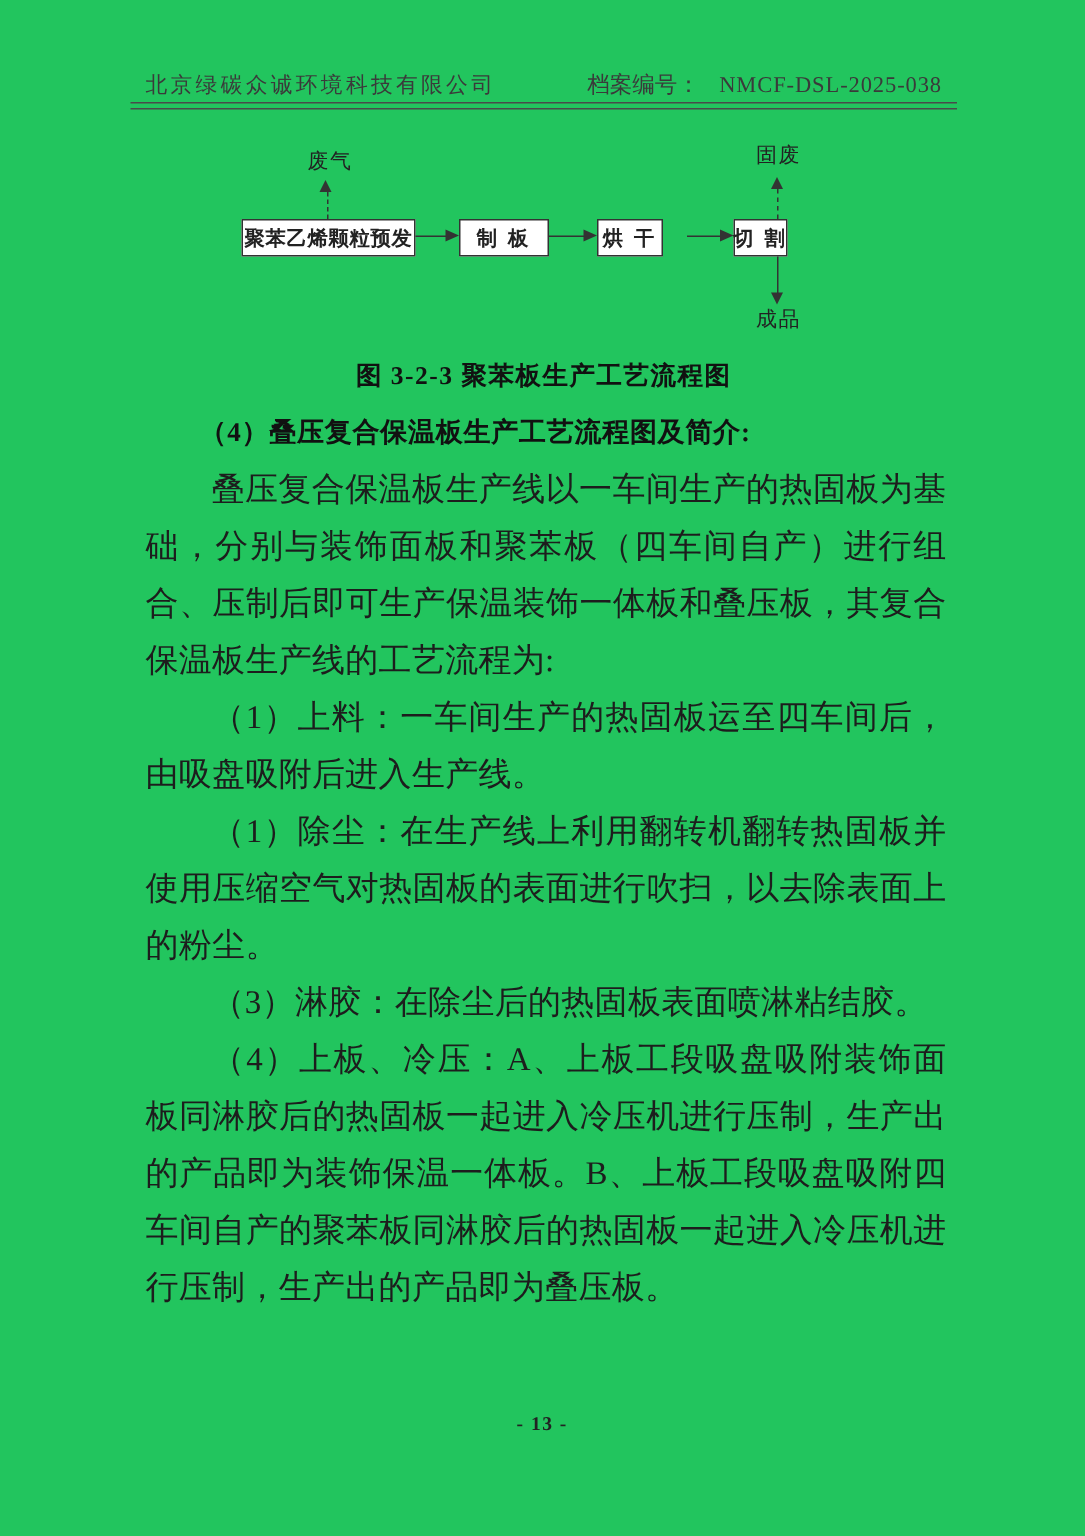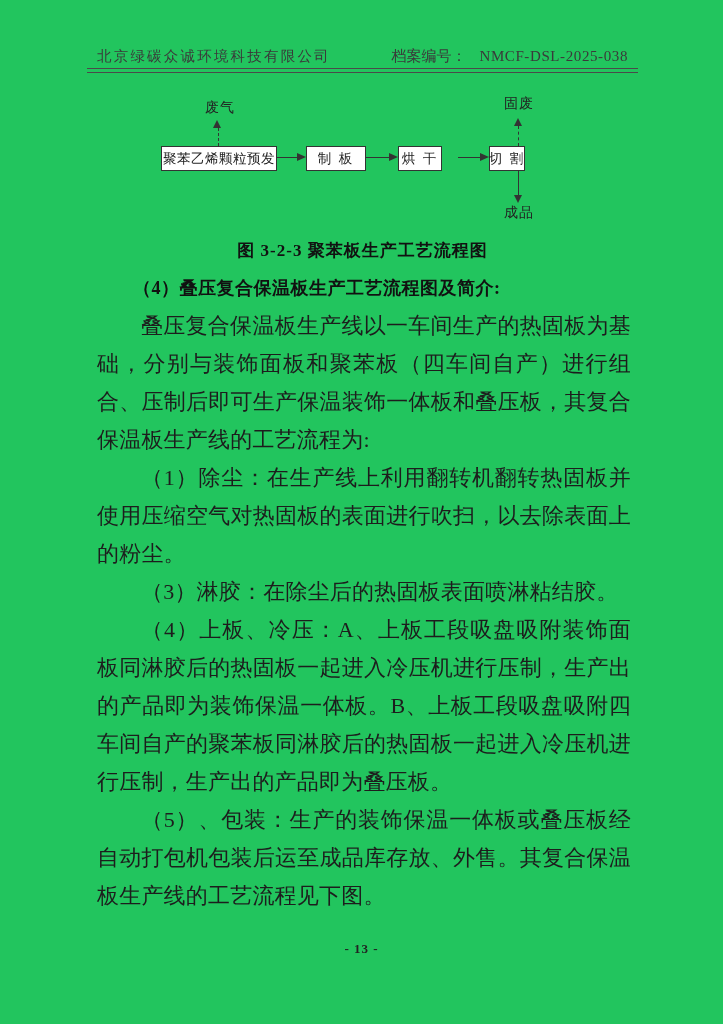--- a/index.html
+++ b/index.html
@@ -20,21 +20,21 @@
   .header-right .doc-no { margin-left:13px; letter-spacing:0.6px; }
   .header-rule {
     position:absolute; left:87px; top:68px; width:551px; height:3px;
     border-top:1.2px solid #4a4a4a; border-bottom:1px solid #4a4a4a;
   }
   
   .fc-box {
     position:absolute; top:146px; height:25px; box-sizing:border-box;
     border:1.4px solid #333; background:#fff;
     display:flex; align-items:center; justify-content:center;
-    font-size:13.5px; color:#222; white-space:nowrap;
+    font-size:13.5px; color:#222; white-space:nowrap;font-weight:bold;
   }
   .fc-label {
     position:absolute; width:60px; text-align:center;
     font-size:14px; color:#222; letter-spacing:1px; white-space:nowrap;
   }
   .hline { position:absolute; height:0; border-top:1.4px solid #333; }
   .head-right {
     position:absolute; width:0; height:0;
     border-left:9px solid #333; border-top:4.5px solid transparent; border-bottom:4.5px solid transparent;
   }
@@ -111,21 +111,21 @@
     <div class="head-down" style="left:514px; top:195px;"></div>
     <div class="fc-label" style="left:489px; top:204px;">成品</div>
   </div>
 
   <div class="fig-caption">图 3-2-3 聚苯板生产工艺流程图</div>
 
   <div class="section-heading">（4）叠压复合保温板生产工艺流程图及简介:</div>
 
   <div class="body-text">
     <p>叠压复合保温板生产线以一车间生产的热固板为基础，分别与装饰面板和聚苯板（四车间自产）进行组合、压制后即可生产保温装饰一体板和叠压板，其复合保温板生产线的工艺流程为:</p>
+    <p>（1）上料：一车间生产的热固板运至四车间后，由吸盘吸附后进入生产线。</p>
     <p>（1）除尘：在生产线上利用翻转机翻转热固板并使用压缩空气对热固板的表面进行吹扫，以去除表面上的粉尘。</p>
     <p>（3）淋胶：在除尘后的热固板表面喷淋粘结胶。</p>
     <p>（4）上板、冷压：A、上板工段吸盘吸附装饰面板同淋胶后的热固板一起进入冷压机进行压制，生产出的产品即为装饰保温一体板。B、上板工段吸盘吸附四车间自产的聚苯板同淋胶后的热固板一起进入冷压机进行压制，生产出的产品即为叠压板。</p>
-    <p>（5）、包装：生产的装饰保温一体板或叠压板经自动打包机包装后运至成品库存放、外售。其复合保温板生产线的工艺流程见下图。</p>
   </div>
 
   <div class="page-number">- 13 -</div>
 
 </div>
 
 </body></html>

